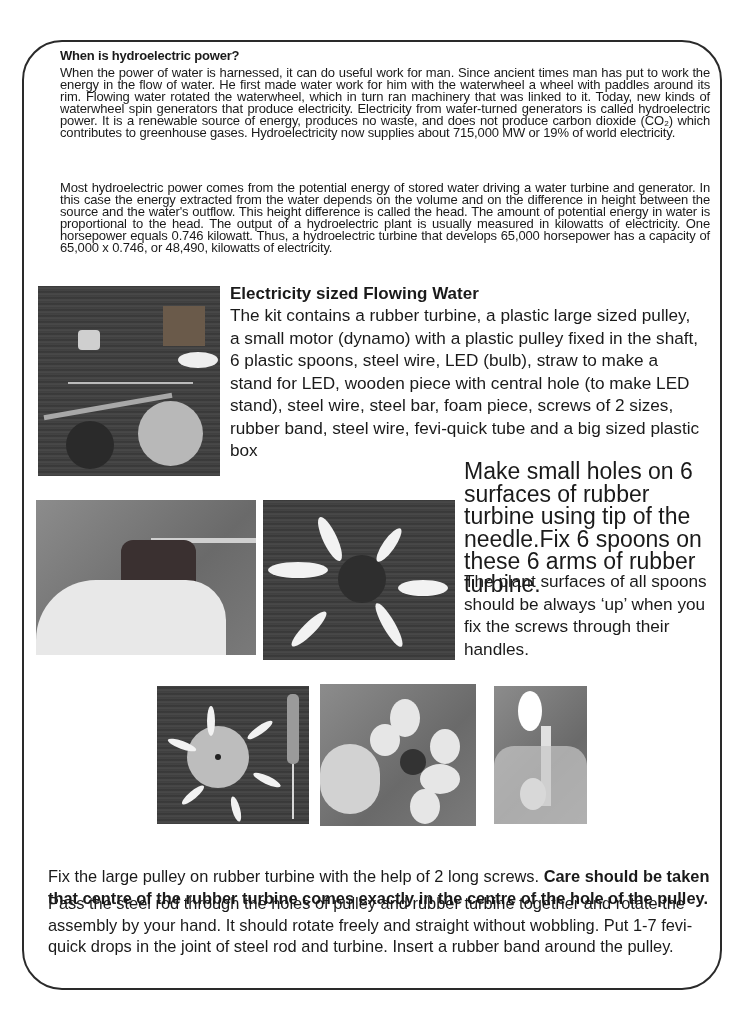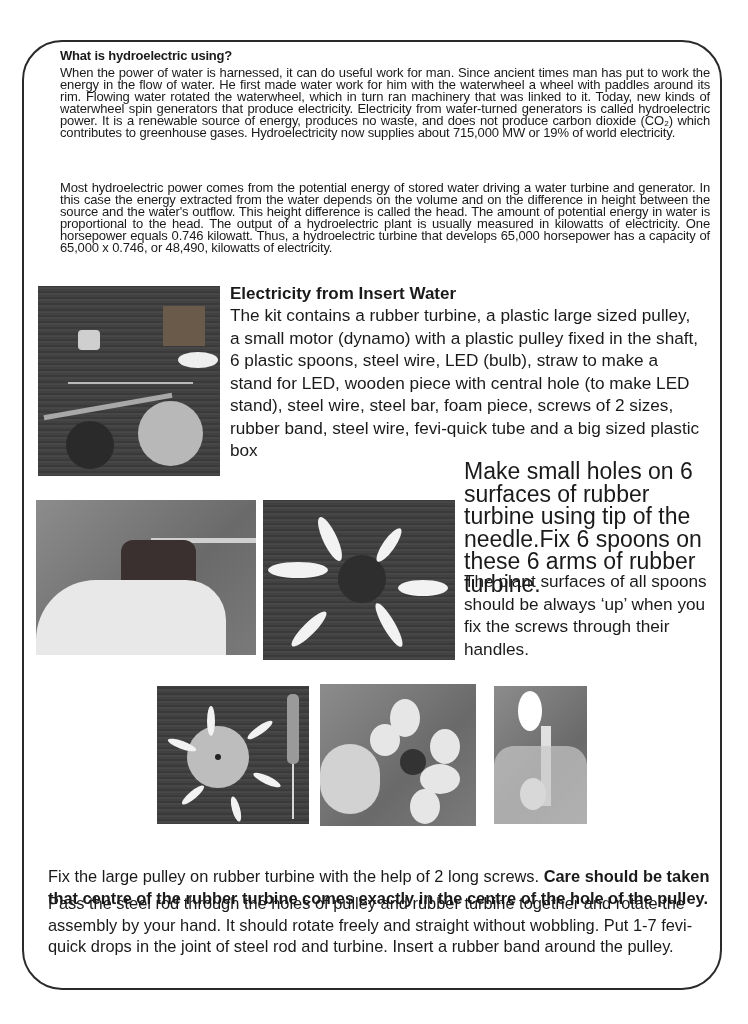--- a/index.html
+++ b/index.html
@@ -21,35 +21,35 @@
   .wood { background: repeating-linear-gradient(0deg, #3c3c3c 0px, #4c4c4c 2px, #353535 4px, #474747 6px); }
   .gray { background: linear-gradient(135deg, #8c8c8c, #6a6a6a 60%, #7a7a7a); }
   .spoon { position: absolute; background: #f2f2f2; border-radius: 50%; }
   .hub { position: absolute; border-radius: 50%; }
 </style>
 </head>
 <body>
 
 <div class="frame"></div>
 
-<div class="abs heading1">What is hydroelectric using?</div>
+<div class="abs heading1">When is hydroelectric power?</div>
 <div class="abs para p1">When the power of water is harnessed,  it can do useful work for man. Since ancient times man has put to work the energy in the flow of water. He first made water work for him with the waterwheel a wheel with paddles around its rim. Flowing water rotated the waterwheel, which in turn ran machinery that was linked to it. Today, new kinds of waterwheel spin generators that produce electricity. Electricity from water-turned generators is called hydroelectric power.  It is a renewable source of energy, produces no waste, and does not produce carbon dioxide (CO₂) which contributes to greenhouse gases. Hydroelectricity now supplies about 715,000 MW or 19% of world electricity.</div>
 <div class="abs para p2">Most hydroelectric power comes from the potential energy of stored water driving a water turbine and generator. In this case the energy extracted from the water depends on the volume and on the difference in height between the source and the water's outflow. This height difference is called the head. The amount of potential energy in water is proportional to the head. The output of a hydroelectric plant is usually measured in kilowatts of electricity. One horsepower equals 0.746 kilowatt. Thus, a hydroelectric turbine that develops 65,000 horsepower has a capacity of 65,000 x 0.746, or 48,490, kilowatts of electricity.</div>
 
 <div class="photo wood" style="left:38px; top:286px; width:182px; height:190px;">
   <div class="abs" style="left:40px;top:44px;width:22px;height:20px;background:#cfcfcf;border-radius:4px;"></div>
   <div class="abs" style="left:125px;top:20px;width:42px;height:40px;background:#6a5a4a;"></div>
   <div class="abs" style="left:140px;top:66px;width:40px;height:16px;background:#eeeeee;border-radius:50%;"></div>
   <div class="abs" style="left:30px;top:96px;width:125px;height:2px;background:#bbbbbb;"></div>
   <div class="abs" style="left:5px;top:118px;width:130px;height:5px;background:#a8a8a8;transform:rotate(-10deg);"></div>
   <div class="abs" style="left:100px;top:115px;width:65px;height:65px;background:#b8b8b8;border-radius:50%;"></div>
   <div class="abs" style="left:28px;top:135px;width:48px;height:48px;background:#2a2a2a;border-radius:50%;"></div>
 </div>
 
-<div class="abs h2">Electricity from Insert Water</div>
+<div class="abs h2">Electricity sized Flowing Water</div>
 <div class="abs kit">The kit contains a rubber turbine, a plastic large sized pulley, a small motor (dynamo) with a plastic pulley fixed in the shaft, 6 plastic spoons, steel wire, LED (bulb), straw to make a stand for LED, wooden piece with central hole (to make LED stand), steel wire,  steel bar, foam piece, screws of 2 sizes, rubber band, steel wire, fevi-quick tube and a big sized plastic box</div>
 
 <div class="photo gray" style="left:36px; top:500px; width:220px; height:155px;">
   <div class="abs" style="left:115px;top:38px;width:105px;height:5px;background:#d0d0d0;"></div>
   <div class="hub" style="left:85px;top:40px;width:75px;height:80px;background:#3a3030;border-radius:12px;"></div>
   <div class="abs" style="left:0px;top:80px;width:190px;height:80px;background:#e8e8e8;border-radius:60px 40px 0 0;"></div>
 </div>
 
 <div class="photo wood" style="left:263px; top:500px; width:192px; height:160px;">
   <div class="hub" style="left:75px;top:55px;width:48px;height:48px;background:#2e2e2e;"></div>

